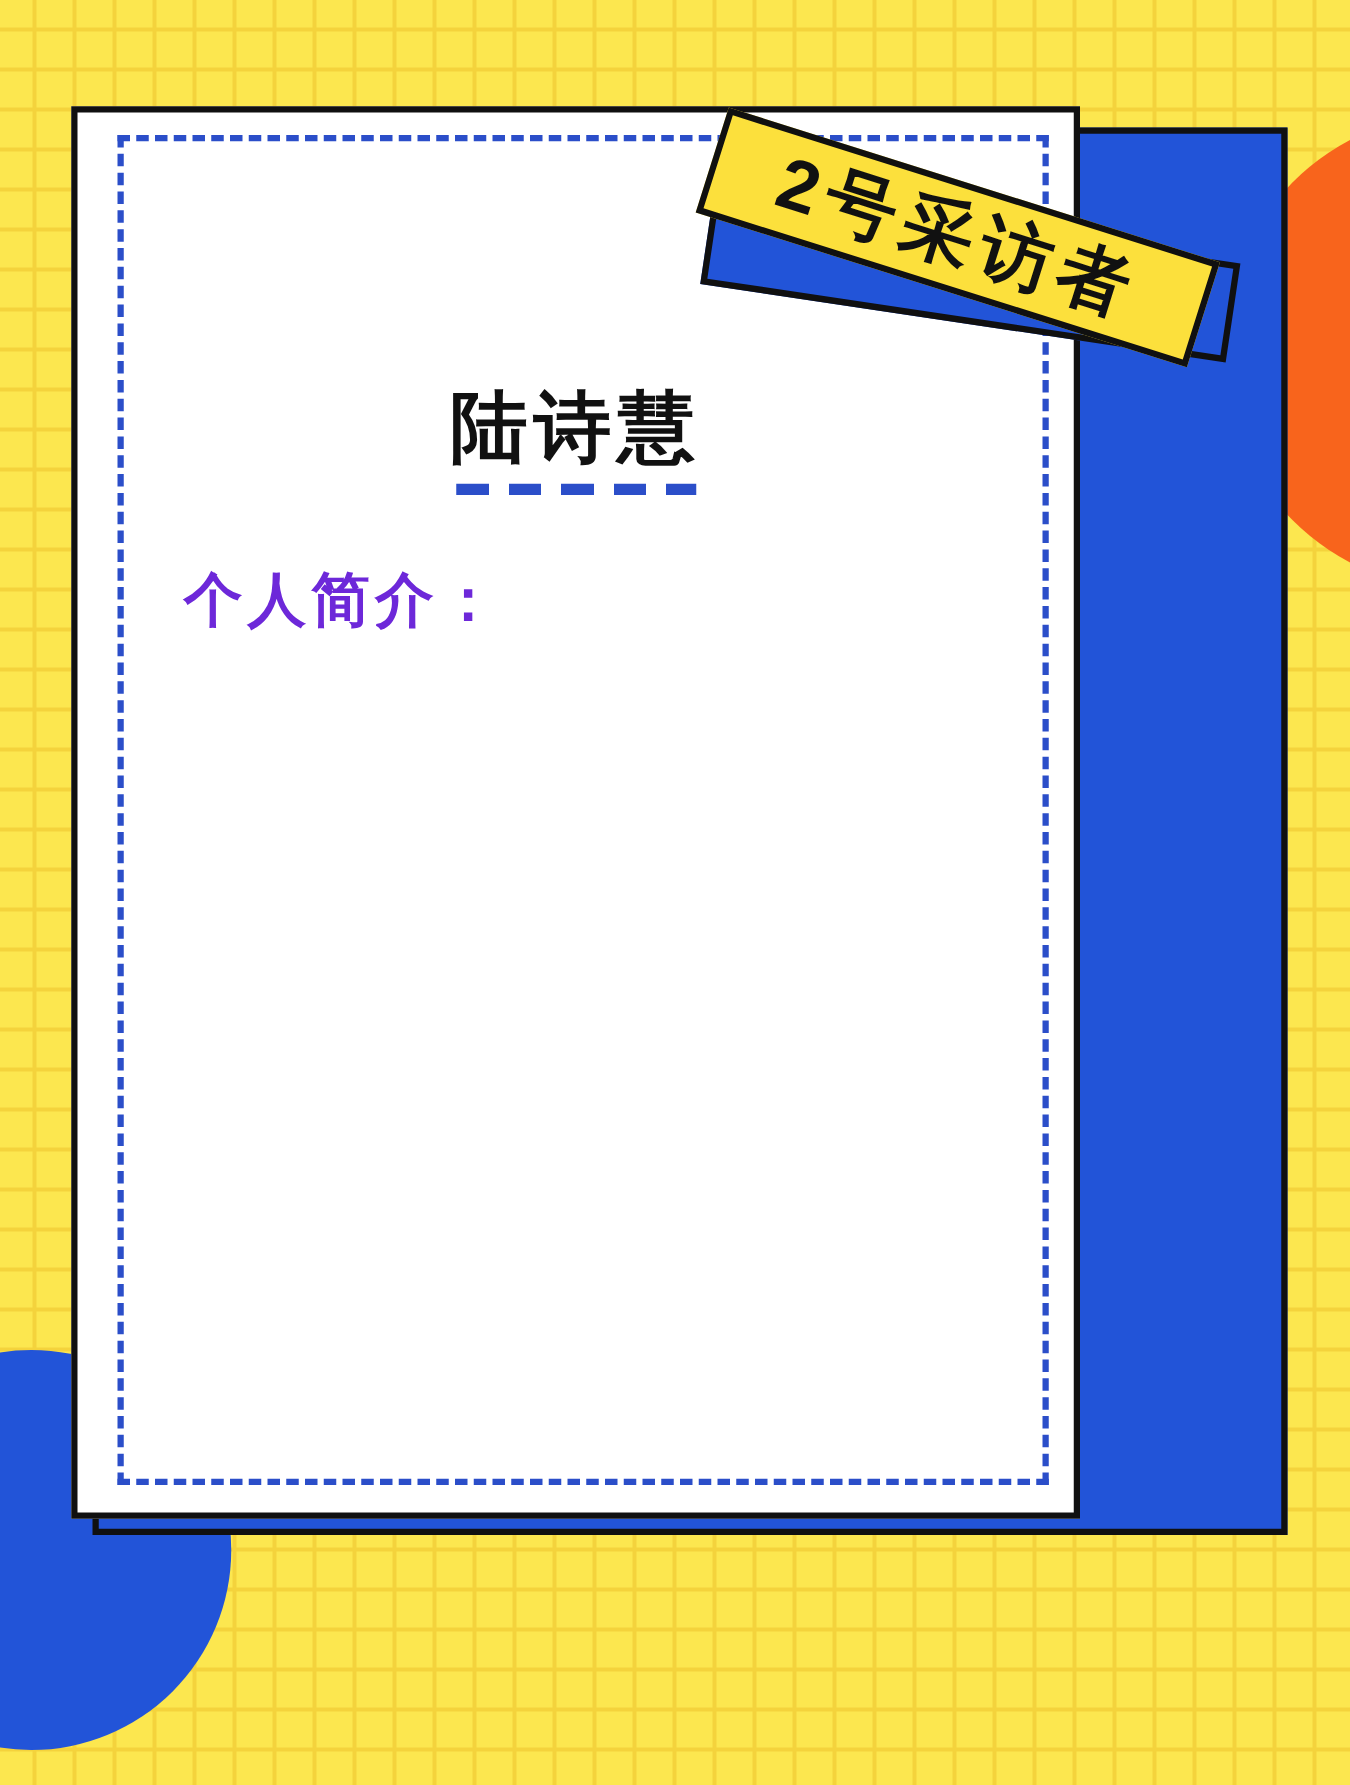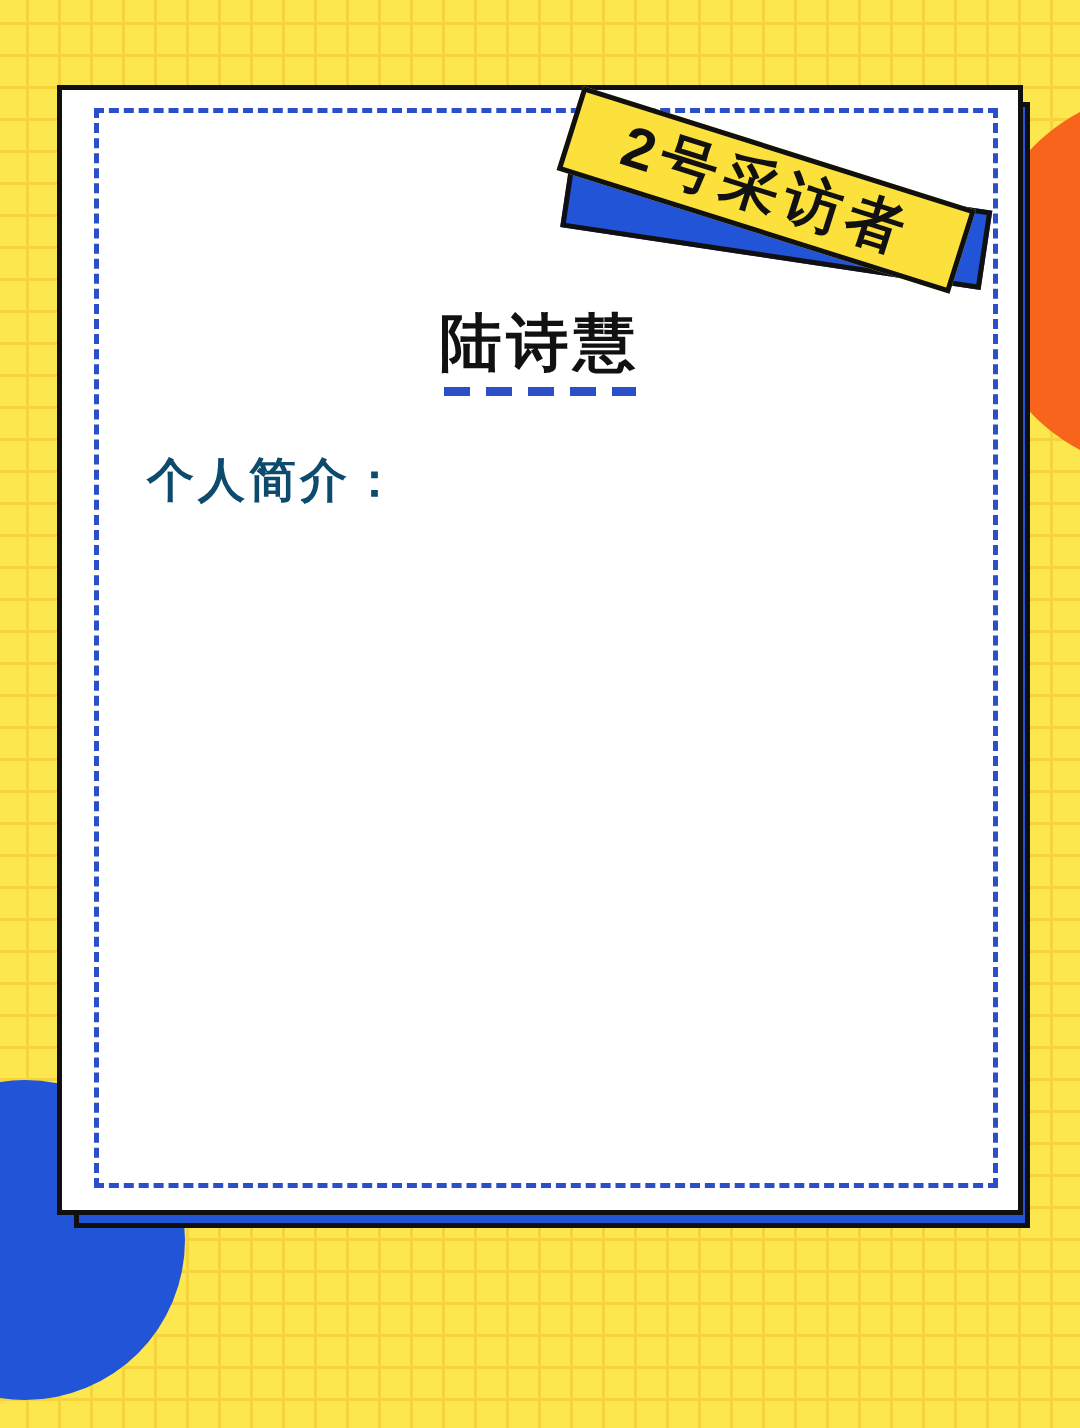--- a/index.html
+++ b/index.html
@@ -21,21 +21,21 @@
   .circle.blue{left:-135px;top:1080px;width:320px;height:320px;background:#2254D8;}
 
   .shadow-card{
     position:absolute;left:74px;top:102px;
     width:956px;height:1126px;
     background:#2254D8;border:5px solid #101010;
     z-index:2;
   }
   .card{
     position:absolute;left:57px;top:85px;
-    width:966px;height:1130px;
+    width:807px;height:1130px;
     background:#ffffff;border:5px solid #101010;
     z-index:3;
   }
   .dashed-frame{
     position:absolute;left:32px;top:18px;right:20px;bottom:22px;
     border:5px dashed #2B4EC9;
   }
   .name{
     position:absolute;left:0;right:0;top:222px;margin:0;
     text-align:center;
@@ -44,21 +44,21 @@
   }
   .name-underline{
     position:absolute;top:297px;left:50%;
     transform:translateX(-50%);
     width:192px;height:9px;
     background:repeating-linear-gradient(90deg,#2B4EC9 0 26px,transparent 26px 42px);
   }
   .section{
     position:absolute;left:85px;top:365px;margin:0;
     font-size:47px;line-height:50px;font-weight:900;
-    letter-spacing:4px;color:#0c4a6e;
+    letter-spacing:4px;color:#6d28d9;
   }
   .bio{
     position:absolute;left:83px;top:486px;width:797px;margin:0;
     font-size:40px;line-height:64px;font-weight:500;
     color:#161616;
     text-align:justify;
     text-indent:48px;
     letter-spacing:1px;
   }
   .badge-shadow{

